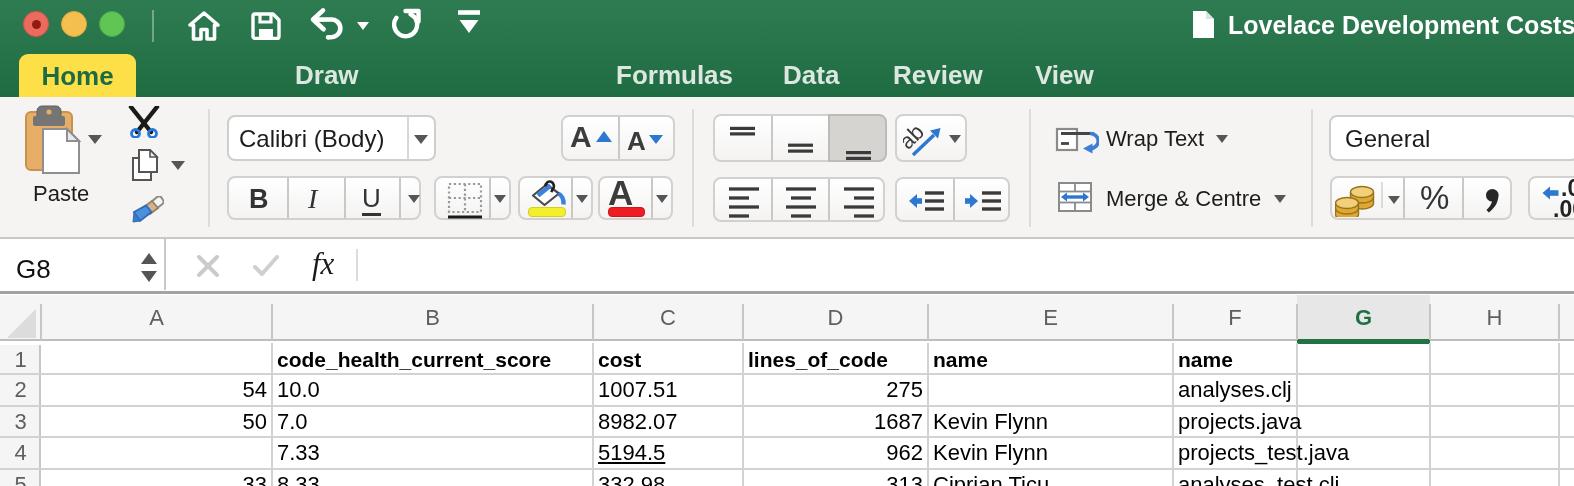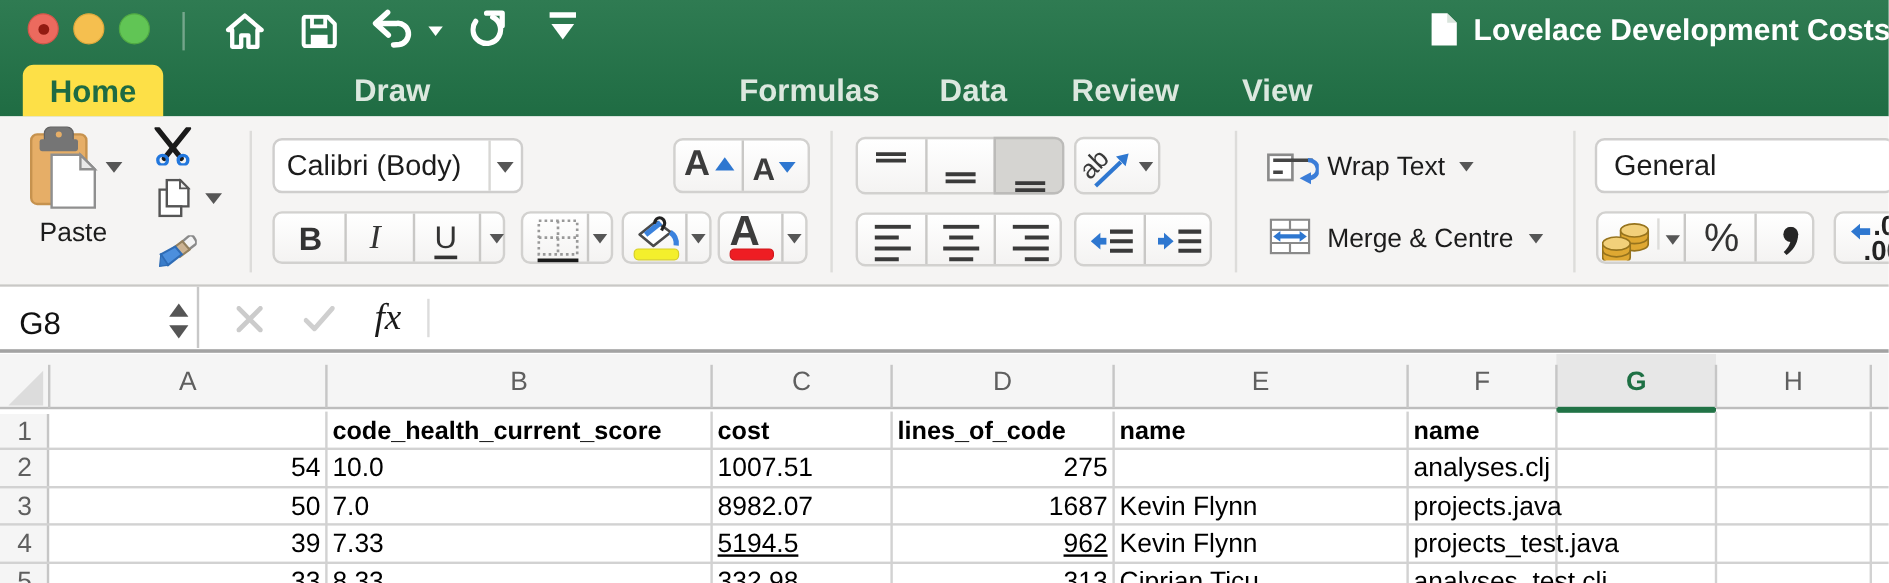--- a/index.html
+++ b/index.html
@@ -385,24 +385,23 @@
     <div class="cell r" style="left:743px; top:81px; width:180px; line-height:30px;">275</div>
     <div class="cell" style="left:1178px;top:81px; line-height:30px;">analyses.clj</div>
 
     <div class="cell r" style="left:41px; top:113px; width:226px; line-height:29px;">50</div>
     <div class="cell" style="left:277px; top:113px; line-height:29px;">7.0</div>
     <div class="cell" style="left:598px; top:113px; line-height:29px;">8982.07</div>
     <div class="cell r" style="left:743px; top:113px; width:180px; line-height:29px;">1687</div>
     <div class="cell" style="left:933px; top:113px; line-height:29px;">Kevin Flynn</div>
     <div class="cell" style="left:1178px;top:113px; line-height:29px;">projects.java</div>
 
-    <div class="cell r" style="left:41px; top:144px; width:226px; line-height:30px;">39</div>
     <div class="cell" style="left:277px; top:144px; line-height:30px;">7.33</div>
     <div class="cell" style="left:598px; top:144px; line-height:30px;text-decoration:underline;">5194.5</div>
-    <div class="cell r" style="left:743px; top:144px; width:180px; line-height:30px;text-decoration:underline;">962</div>
+    <div class="cell r" style="left:743px; top:144px; width:180px; line-height:30px;">962</div>
     <div class="cell" style="left:933px; top:144px; line-height:30px;">Kevin Flynn</div>
     <div class="cell" style="left:1178px;top:144px; line-height:30px;">projects_test.java</div>
 
     <div class="cell r" style="left:41px; top:176px; width:226px; line-height:30px;">33</div>
     <div class="cell" style="left:277px; top:176px; line-height:30px;">8.33</div>
     <div class="cell" style="left:598px; top:176px; line-height:30px;">332.98</div>
     <div class="cell r" style="left:743px; top:176px; width:180px; line-height:30px;">313</div>
     <div class="cell" style="left:933px; top:176px; line-height:30px;">Ciprian Ticu</div>
     <div class="cell" style="left:1178px;top:176px; line-height:30px;">analyses_test.clj</div>
   </div>

